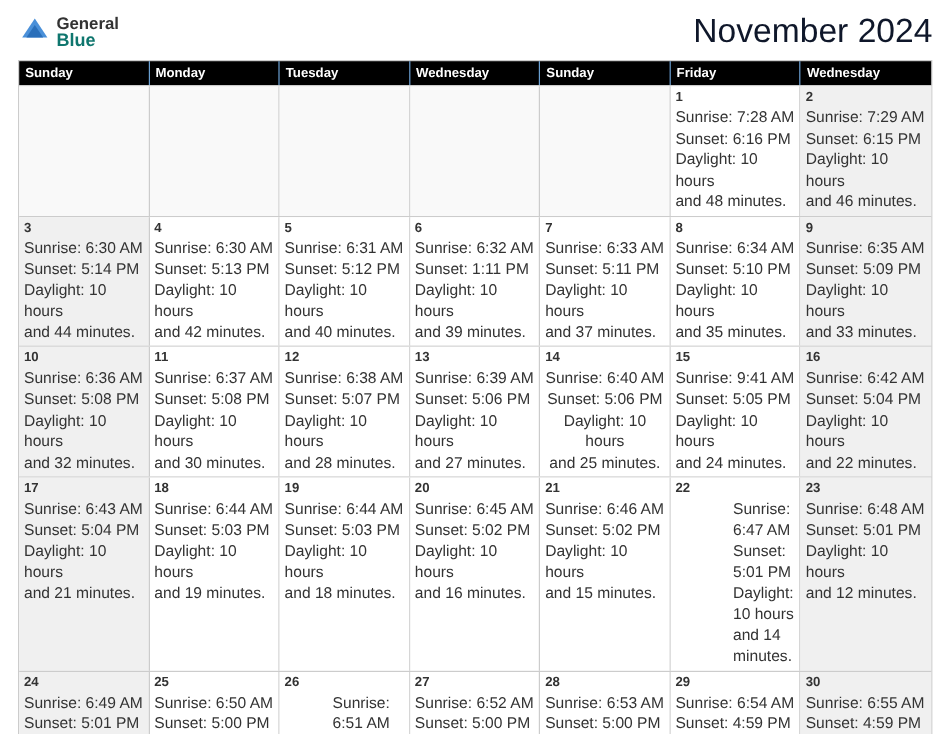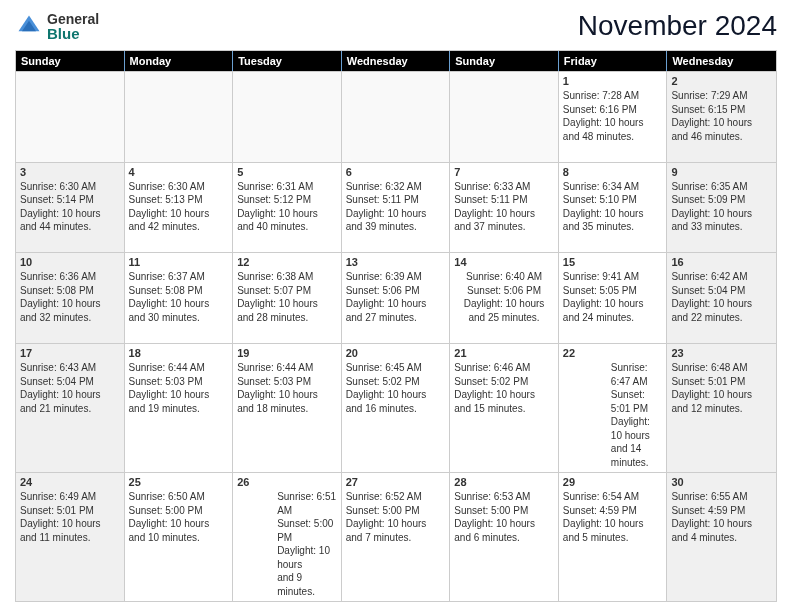--- a/index.html
+++ b/index.html
@@ -102,21 +102,21 @@
     .cal-cell:last-child { border-right: none; }
     .cal-cell.empty { background: #f9f9f9; }
     .cal-cell.shaded { background: #f0f0f0; }
     .day-num {
       font-weight: bold;
       font-size: 11px;
       margin-bottom: 2px;
       display: block;
     }
     .cell-text {
-      font-size: 10px;
+      font-size: 13px;
       line-height: 1.35;
       color: #333;
     }
   </style>
 </head>
 <body>
 
 <div class="page">
   <div class="header">
     <div class="logo">
@@ -184,21 +184,21 @@
           <div class="cal-cell">
             <span class="day-num">5</span>
             <div class="cell-text" style="white-space: pre-line;">Sunrise: 6:31 AM
 Sunset: 5:12 PM
 Daylight: 10 hours
 and 40 minutes.</div>
           </div>
           <div class="cal-cell">
             <span class="day-num">6</span>
             <div class="cell-text" style="white-space: pre-line;">Sunrise: 6:32 AM
-Sunset: 5:11 PM
+Sunset: 1:11 PM
 Daylight: 10 hours
 and 39 minutes.</div>
           </div>
           <div class="cal-cell">
             <span class="day-num">7</span>
             <div class="cell-text" style="white-space: pre-line;">Sunrise: 6:33 AM
 Sunset: 5:11 PM
 Daylight: 10 hours
 and 37 minutes.</div>
           </div>

